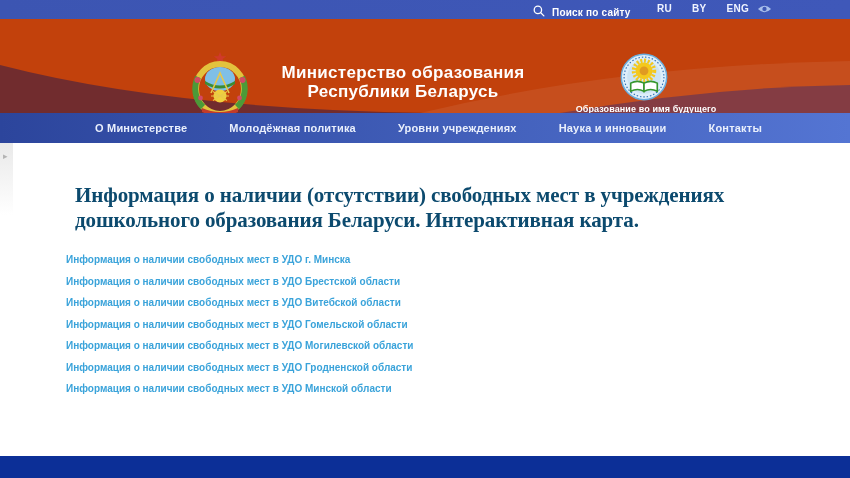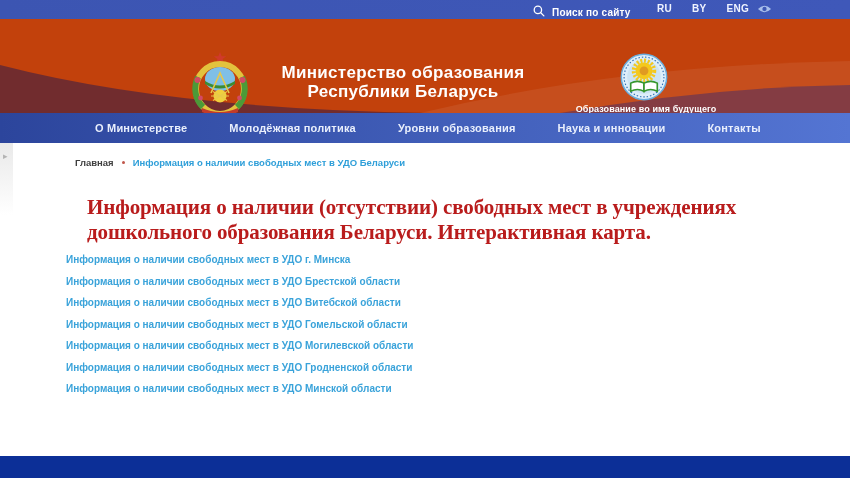--- a/index.html
+++ b/index.html
@@ -58,23 +58,23 @@
     background:linear-gradient(#e9e9e9,rgba(236,236,236,0));
   }
   .edge-artifact span{position:absolute;left:3px;top:8px;color:#b3b3b3;font-size:9px;}
   .breadcrumb{
     position:absolute;left:75px;top:14px;display:flex;align-items:center;gap:8px;
   }
   .crumb-home{font-size:9.5px;font-weight:700;color:#3f3f3f;cursor:pointer;}
   .crumb-sep{width:3px;height:3px;border-radius:50%;background:#c0564a;}
   .crumb-current{font-size:9.5px;font-weight:700;color:#2f9fd9;cursor:pointer;}
   .heading{
-    position:absolute;left:75px;top:40px;margin:12px;max-width:775px;
+    position:absolute;left:75px;top:40px;margin:0;max-width:775px;
     font-family:"Liberation Serif","DejaVu Serif",serif;
-    font-size:21px;line-height:25px;font-weight:700;color:#b91c1c;letter-spacing:-.1px;
+    font-size:21px;line-height:25px;font-weight:700;color:#0c4a6e;letter-spacing:-.1px;
   }
   .links{position:absolute;left:66px;top:106px;}
   .region-link{
     display:block;font-size:10px;line-height:21.5px;font-weight:700;
     color:#3aa3da;text-decoration:none;cursor:pointer;white-space:nowrap;
   }
 
   
   .footer{height:22px;background:#0c2f97;}
 </style>
@@ -149,35 +149,30 @@
         <path d="M36.5,29.5 Q30,26 23.5,29.5 L23.5,37.5 Q30,34 36.5,37.5 Z" fill="#ffffff" stroke="#35962e" stroke-width="1.6"></path>
       </svg>
     </div>
 
     <div class="tagline">Образование во имя будущего страны</div>
   </div>
 
   <nav class="mainnav">
     <span class="nav-item">О Министерстве</span>
     <span class="nav-item">Молодёжная политика</span>
-    <span class="nav-item">Уровни образования</span>
+    <span class="nav-item">Уровни учреждениях</span>
     <span class="nav-item">Наука и инновации</span>
     <span class="nav-item">Контакты</span>
   </nav>
 
   <main class="content">
     <div class="edge-artifact">
         <span>▸</span>
       </div>
 
-    <div class="breadcrumb">
-      <span class="crumb-home">Главная</span>
-      <span class="crumb-sep"></span>
-      <span class="crumb-current">Информация о наличии свободных мест в УДО Беларуси</span>
-    </div>
 
     <h1 class="heading">Информация о наличии (отсутствии) свободных мест в учреждениях дошкольного образования Беларуси. Интерактивная карта.</h1>
 
     <div class="links">
       <a class="region-link">Информация о наличии свободных мест в УДО г. Минска</a>
       <a class="region-link">Информация о наличии свободных мест в УДО Брестской области</a>
       <a class="region-link">Информация о наличии свободных мест в УДО Витебской области</a>
       <a class="region-link">Информация о наличии свободных мест в УДО Гомельской области</a>
       <a class="region-link">Информация о наличии свободных мест в УДО Могилевской области</a>
       <a class="region-link">Информация о наличии свободных мест в УДО Гродненской области</a>

